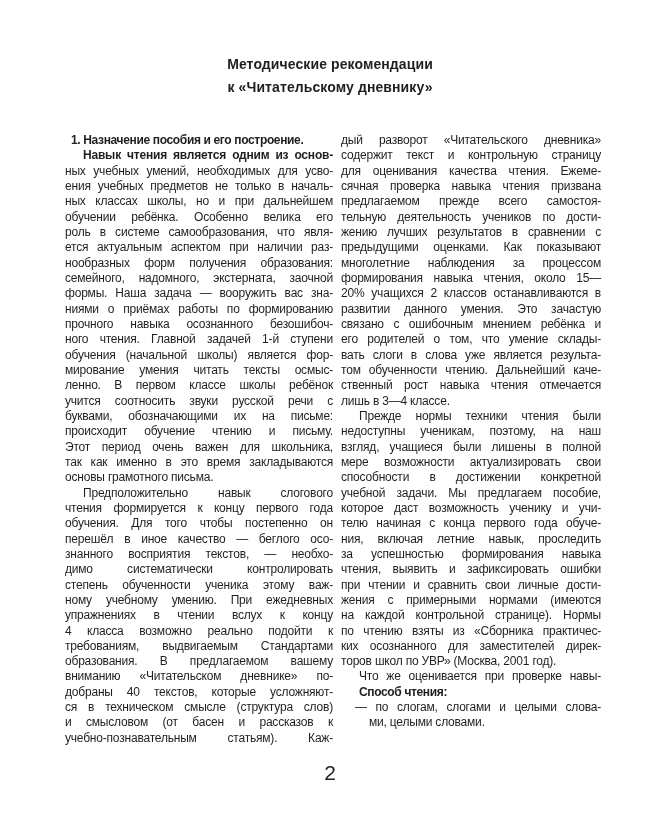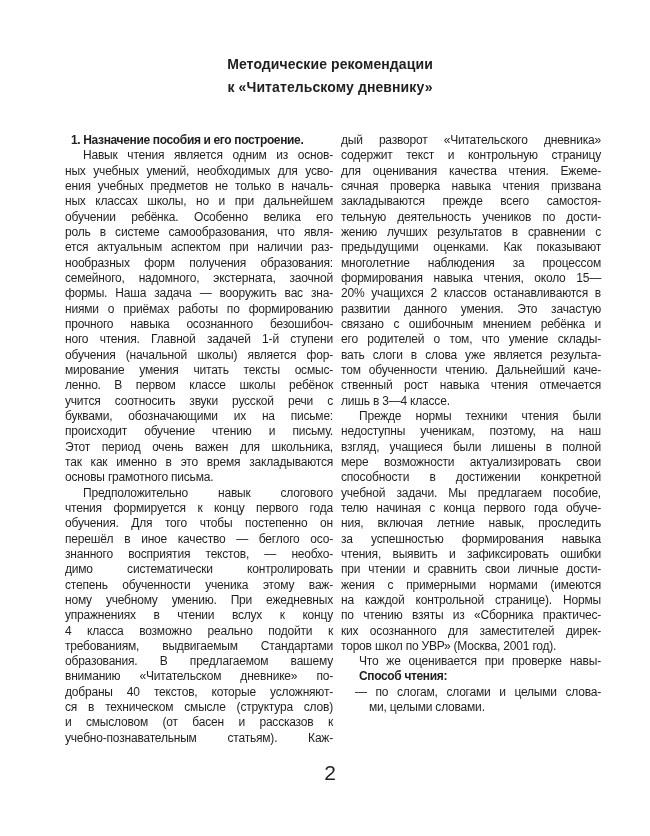--- a/index.html
+++ b/index.html
@@ -61,21 +61,21 @@
 <div class="sheet">
 
   <div class="title">
     <div>Методические рекомендации</div>
     <div>к «Читательскому дневнику»</div>
   </div>
 
   <div class="columns">
     <div class="col left">
         <div class="ln b end" style="padding-left: 6px;">1. Назначение пособия и его построение.</div>
-        <div class="ln" style="padding-left: 18px;">Навык чтения является одним из основ-</div>
+        <div class="ln" style="padding-left: 18px; font-weight: bold;">Навык чтения является одним из основ-</div>
         <div class="ln">ных учебных умений, необходимых для усво-</div>
         <div class="ln">ения учебных предметов не только в началь-</div>
         <div class="ln">ных классах школы, но и при дальнейшем</div>
         <div class="ln">обучении ребёнка. Особенно велика его</div>
         <div class="ln">роль в системе самообразования, что явля-</div>
         <div class="ln">ется актуальным аспектом при наличии раз-</div>
         <div class="ln">нообразных форм получения образования:</div>
         <div class="ln">семейного, надомного, экстерната, заочной</div>
         <div class="ln">формы. Наша задача — вооружить вас зна-</div>
         <div class="ln">ниями о приёмах работы по формированию</div>
@@ -106,40 +106,41 @@
         <div class="ln">добраны 40 текстов, которые усложняют-</div>
         <div class="ln">ся в техническом смысле (структура слов)</div>
         <div class="ln">и смысловом (от басен и рассказов к</div>
         <div class="ln">учебно-познавательным статьям). Каж-</div>
       </div>
     <div class="col right">
         <div class="ln">дый разворот «Читательского дневника»</div>
         <div class="ln">содержит текст и контрольную страницу</div>
         <div class="ln">для оценивания качества чтения. Ежеме-</div>
         <div class="ln">сячная проверка навыка чтения призвана</div>
-        <div class="ln">закладываются прежде всего самостоя-</div>
+        <div class="ln">предлагаемом прежде всего самостоя-</div>
         <div class="ln">тельную деятельность учеников по дости-</div>
         <div class="ln">жению лучших результатов в сравнении с</div>
         <div class="ln">предыдущими оценками. Как показывают</div>
         <div class="ln">многолетние наблюдения за процессом</div>
         <div class="ln">формирования навыка чтения, около 15—</div>
         <div class="ln">20% учащихся 2 классов останавливаются в</div>
         <div class="ln">развитии данного умения. Это зачастую</div>
         <div class="ln">связано с ошибочным мнением ребёнка и</div>
         <div class="ln">его родителей о том, что умение склады-</div>
         <div class="ln">вать слоги в слова уже является результа-</div>
         <div class="ln">том обученности чтению. Дальнейший каче-</div>
         <div class="ln">ственный рост навыка чтения отмечается</div>
         <div class="ln end">лишь в 3—4 классе.</div>
         <div class="ln" style="padding-left: 18px;">Прежде нормы техники чтения были</div>
         <div class="ln">недоступны ученикам, поэтому, на наш</div>
         <div class="ln">взгляд, учащиеся были лишены в полной</div>
         <div class="ln">мере возможности актуализировать свои</div>
         <div class="ln">способности в достижении конкретной</div>
         <div class="ln">учебной задачи. Мы предлагаем пособие,</div>
+        <div class="ln">которое даст возможность ученику и учи-</div>
         <div class="ln">телю начиная с конца первого года обуче-</div>
         <div class="ln">ния, включая летние навык, проследить</div>
         <div class="ln">за успешностью формирования навыка</div>
         <div class="ln">чтения, выявить и зафиксировать ошибки</div>
         <div class="ln">при чтении и сравнить свои личные дости-</div>
         <div class="ln">жения с примерными нормами (имеются</div>
         <div class="ln">на каждой контрольной странице). Нормы</div>
         <div class="ln">по чтению взяты из «Сборника практичес-</div>
         <div class="ln">ких осознанного для заместителей дирек-</div>
         <div class="ln end">торов школ по УВР» (Москва, 2001 год).</div>

